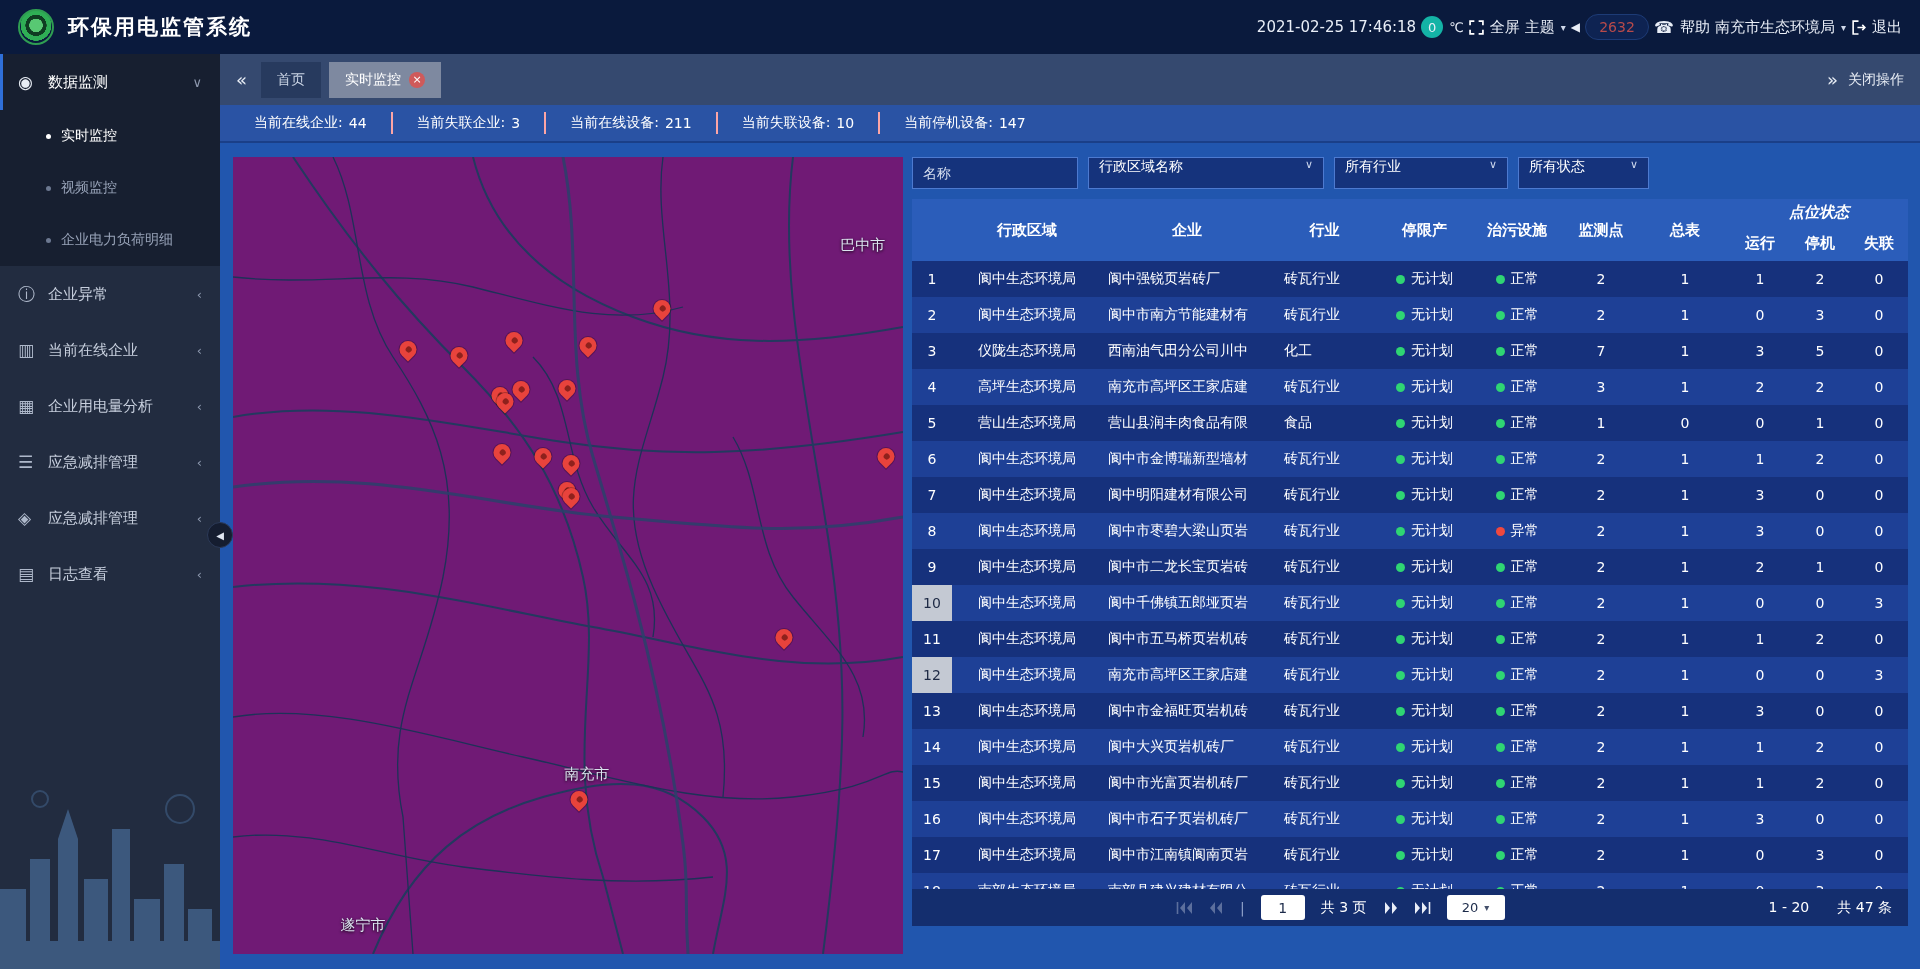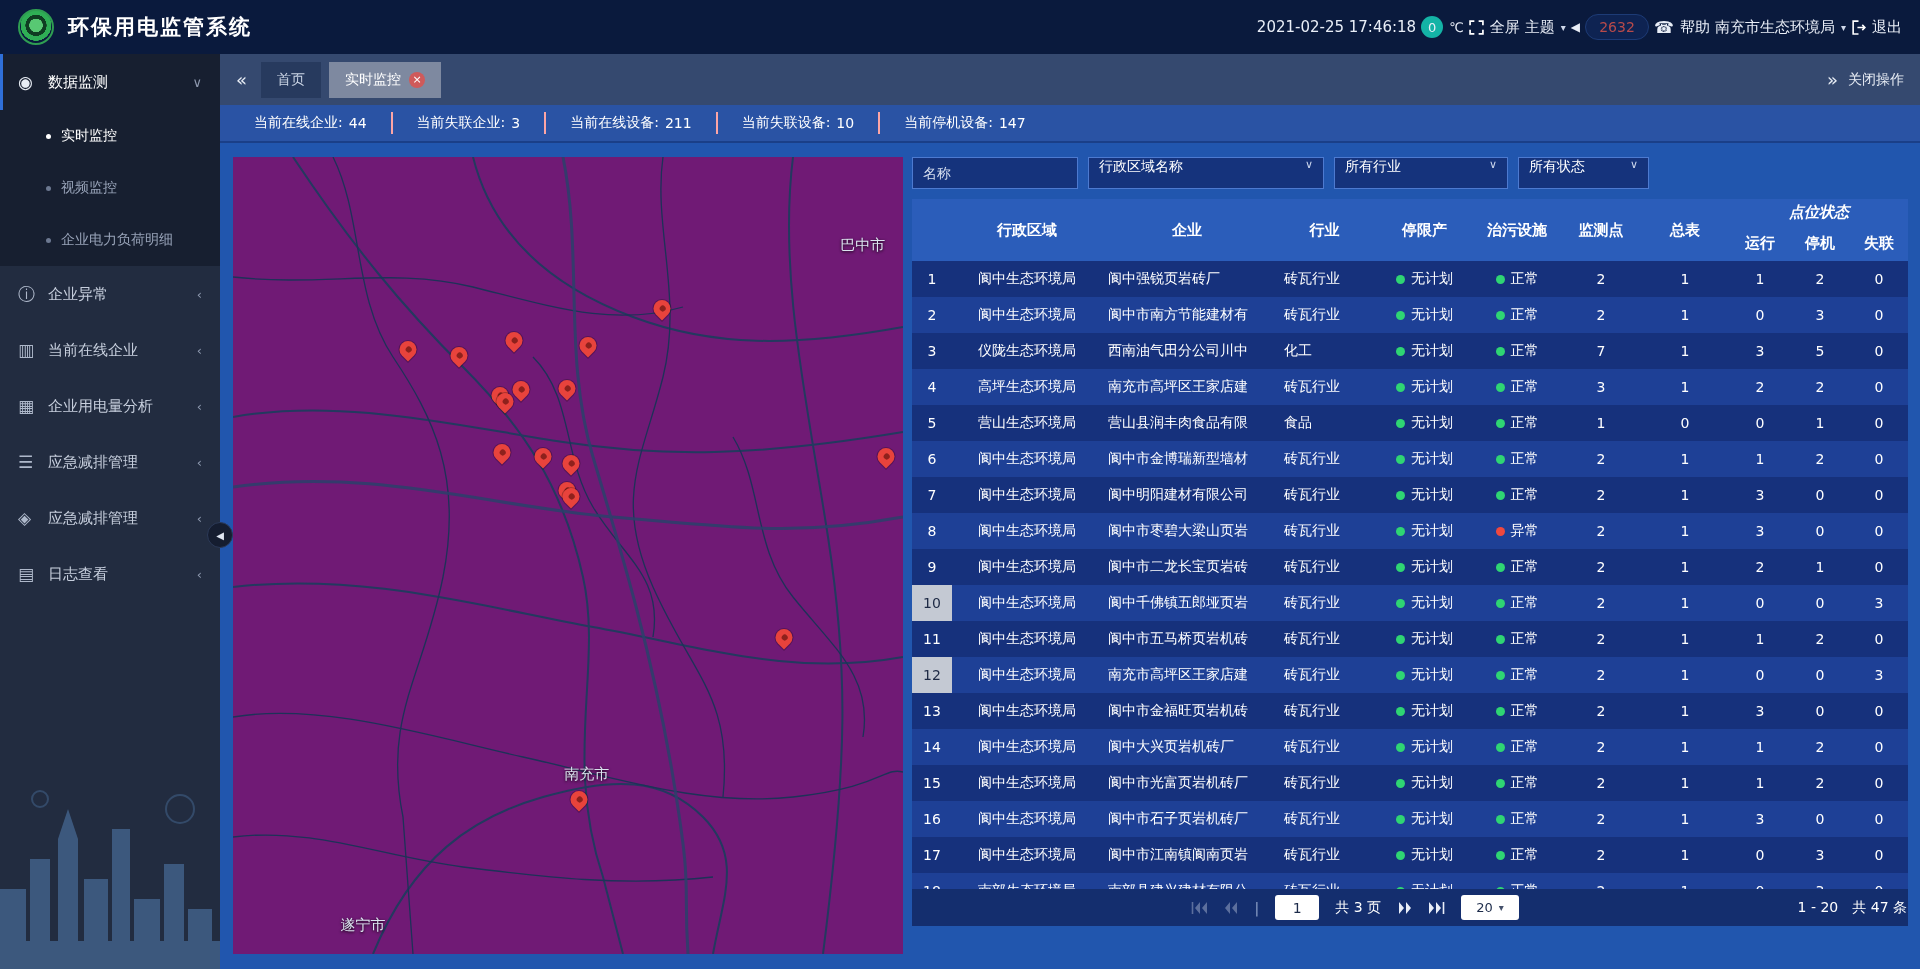--- a/index.html
+++ b/index.html
@@ -90,21 +90,21 @@
   .sdot.red{background:#f0483e}
 
   .pagination{height:37px;background:#142e6e;display:flex;align-items:center;font-size:14px;margin-top:0}
   .pg-center{flex:1;display:flex;align-items:center;justify-content:center;gap:16px}
   .pg-btn{display:flex;align-items:center;cursor:pointer;color:#e9eef8}
   .pg-btn.disabled{color:#5c6f9d;cursor:default}
   .pg-sep{color:#8fa2c9}
   .pg-input{width:44px;height:25px;background:#fff;border:none;border-radius:3px;text-align:center;color:#1c2b4a;font-size:14px;font-family:inherit}
   .pg-size{width:58px;height:25px;background:#fff;border-radius:3px;color:#1c2b4a;display:flex;align-items:center;justify-content:center;gap:6px;cursor:pointer;font-size:13px}
   .pg-size .caret{color:#44506b}
-  .pg-range{margin-right:1px;display:flex;gap:14px;white-space:nowrap}
+  .pg-range{margin-right:16px;display:flex;gap:28px;white-space:nowrap}
 </style>
 </head>
 <body>
 
 <div class="topbar">
   <div class="logo"></div>
   <div class="app-title">环保用电监管系统</div>
   <div class="topbar-right">
     <span class="tb-item">2021-02-25 17:46:18</span>
     <span class="tb-item">

